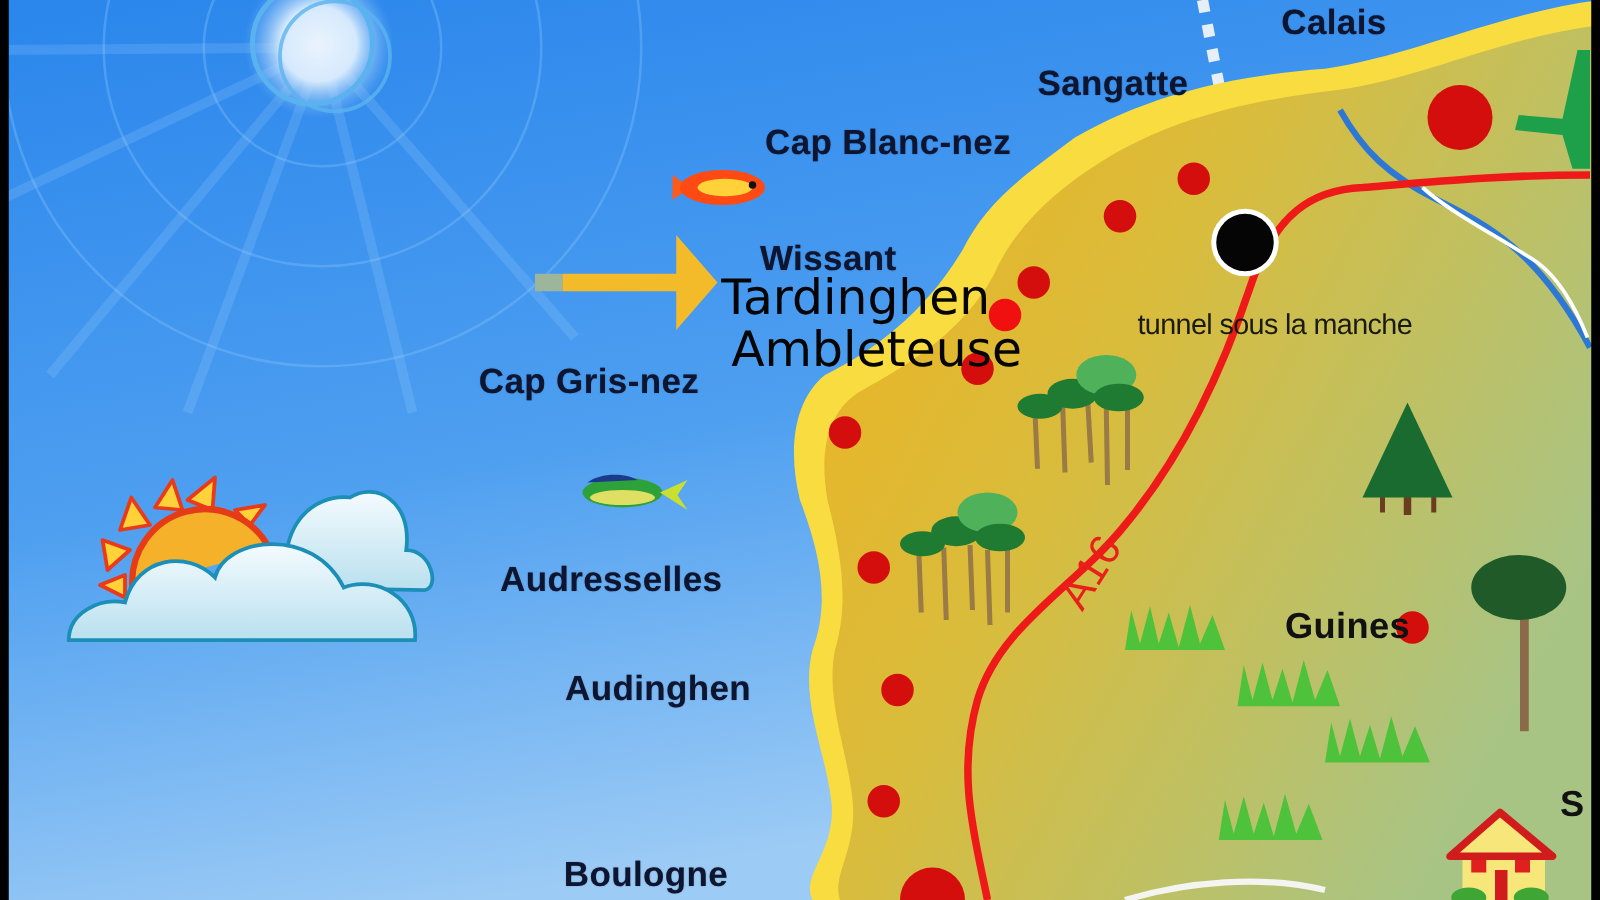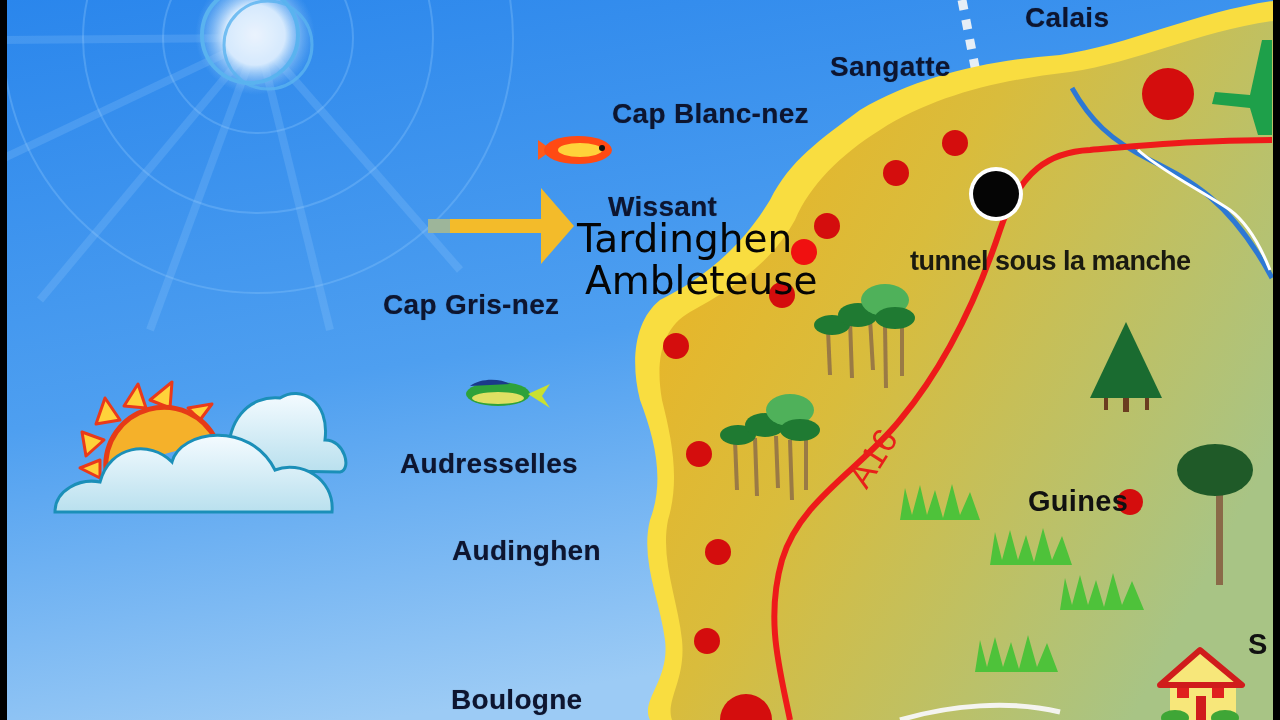--- a/index.html
+++ b/index.html
@@ -1,21 +1,21 @@
 <!DOCTYPE html>
 <html><head>
 <meta charset="utf-8">
 <style>
   html, body { margin:0; padding:0; width:1280px; height:720px; overflow:hidden; background:#000; }
   #stage { position:relative; width:1280px; height:720px; overflow:hidden; background:#e5e5e5; }
   #map-svg { position:absolute; left:0; top:0; width:1280px; height:720px; }
   .label { position:absolute; font-family:"Liberation Sans", sans-serif; font-weight:bold; color:#0d1530; white-space:nowrap; line-height:1; letter-spacing:0.3px; }
   .label.sea { font-size:28px; text-shadow:0 0 1px rgba(0,0,0,0.4); }
   .label.overlay { font-family:"DejaVu Sans", sans-serif; font-weight:normal; font-size:39px; color:#050505; letter-spacing:0; }
-  .label.land { font-size:27px; font-weight:bold; color:#1a1a10; letter-spacing:-0.5px; }
+  .label.land { font-size:23px; font-weight:normal; color:#1a1a10; letter-spacing:-0.5px; }
   .label.town { font-size:29px; color:#111; }
   .label.road { font-size:34px; color:#e8201a; font-weight:normal; transform:rotate(-58deg); transform-origin:left top; }
   .edge-left { position:absolute; left:0; top:0; width:7px; height:720px; background:#000; }
   .edge-right { position:absolute; left:1273px; top:0; width:7px; height:720px; background:#000; }
 </style>
 </head>
 <body>
 
 <div id="stage">
 

